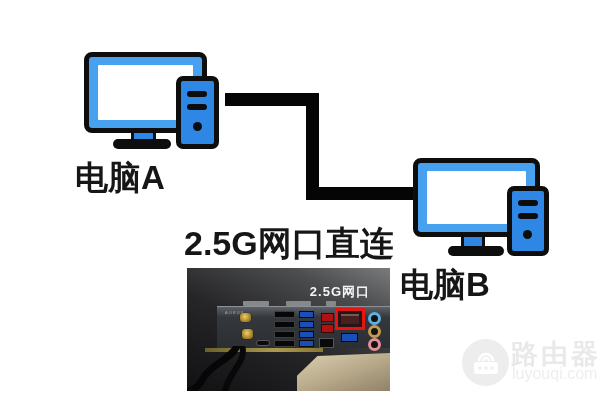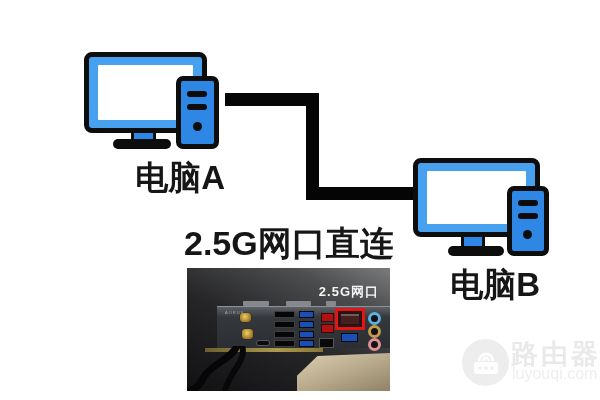--- a/index.html
+++ b/index.html
@@ -17,38 +17,38 @@
   }
   .screen { width:100%; height:100%; background:#ffffff; border-radius:1px; }
   .stand-neck { position:absolute; background:#2e87e4; border-left:3px solid #0d0d0d; border-right:3px solid #0d0d0d; }
   .stand-base { position:absolute; background:#0d0d0d; border-radius:5px; }
   .tower {
     position:absolute; background:#2e87e4; border:5px solid #0d0d0d; border-radius:7px;
   }
   .tower .slot { position:absolute; left:6px; width:20px; height:6px; background:#0d0d0d; border-radius:3px; }
   .tower .dot  { position:absolute; width:9px; height:9px; background:#0d0d0d; border-radius:50%; }
   .pc-label {
-    position:absolute; text-align:right; font-weight:bold; font-size:33px; color:#161616;
+    position:absolute; text-align:left; font-weight:bold; font-size:33px; color:#161616;
   }
 
   
   .wire { position:absolute; background:#050505; }
 
   
   .headline {
     position:absolute; left:184px; top:221px; width:240px;
     font-size:34px; font-weight:bold; color:#161616; white-space:nowrap;
   }
 
   
   .photo {
     position:absolute; left:187px; top:268px; width:203px; height:123px; overflow:hidden;
     background:linear-gradient(205deg,#7a7b7d 0%,#4c4d4f 22%,#262628 55%,#111113 100%);
   }
-  .photo-caption { position:absolute; top:15px; right:11px; color:#f4f4f4; font-size:13px; font-weight:bold; letter-spacing:1px; }
+  .photo-caption { position:absolute; top:15px; right:20px; color:#f4f4f4; font-size:13px; font-weight:bold; letter-spacing:1px; }
   .io-panel {
     position:absolute; left:30px; top:38px; width:173px; height:42px;
     background:linear-gradient(#5d6167,#34373c 25%,#2b2e33);
     border-top:1px solid #8d9196;
   }
   .tab { position:absolute; top:33px; height:5px; background:#85888c; border-radius:1px; }
   .brand { position:absolute; left:8px; top:3px; font-size:4px; color:#a8a8a8; letter-spacing:1px; }
   .antenna { position:absolute; width:11px; border-radius:3px;
     background:radial-gradient(circle at 45% 40%,#ecd06a,#a8842a 60%,#6e5417); box-shadow:0 0 1px #000; }
   .usb-black { position:absolute; left:57px; width:21px; height:7px; background:#070707; border:1px solid #3d3d3d; }

